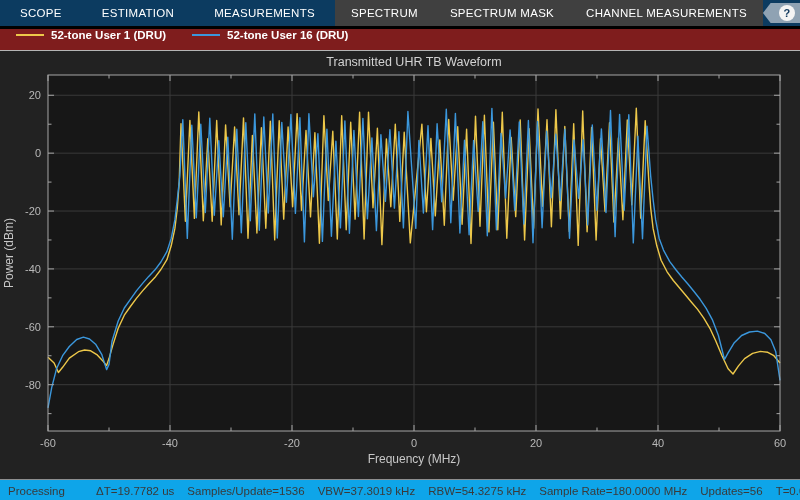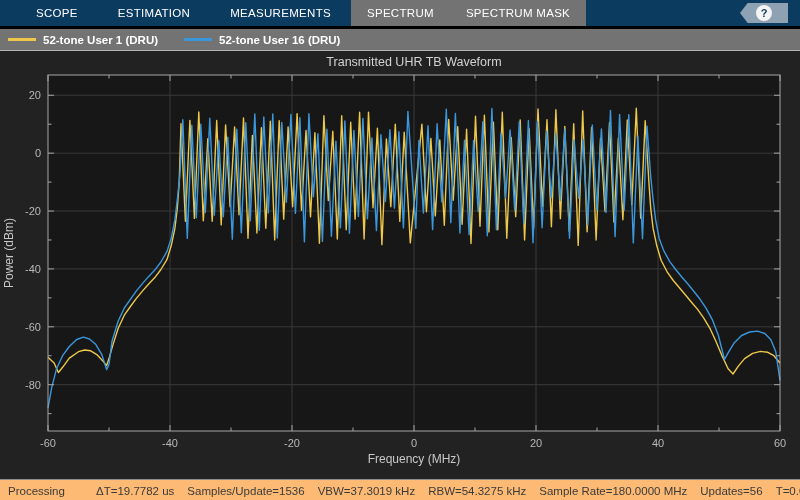--- a/index.html
+++ b/index.html
@@ -3,59 +3,60 @@
 <meta charset="utf-8">
 <style>
   html,body{margin:0;padding:0;background:#000;}
   body{width:800px;height:500px;overflow:hidden;font-family:"Liberation Sans",sans-serif;}
 
   
   .toolbar{height:26px;background:#0c3b60;display:flex;align-items:stretch;}
   .tb-spacer{width:16px;}
   .tab{display:flex;align-items:center;padding:0 20px;color:#fff;font-size:11.5px;
        letter-spacing:.3px;cursor:pointer;white-space:nowrap;}
-  .tab-group{display:flex;background:#737373;}
+  .tab-group{display:flex;background:#404040;}
   .tab-group .tab{padding:0 16px;}
   .toolbar-right{margin-left:auto;display:flex;align-items:center;padding-right:12px;}
   .help-tag{width:48px;height:20px;background:#8fa2b3;display:flex;align-items:center;
             justify-content:center;clip-path:polygon(16% 0,100% 0,100% 100%,16% 100%,0 50%);cursor:pointer;}
   .help-circle{width:16px;height:16px;border-radius:50%;background:#f4f4f4;color:#123a5e;
                font-weight:bold;font-size:11px;display:flex;align-items:center;justify-content:center;}
 
   
-  .legend{height:21px;background:#737373;border-top:3px solid #000;border-bottom:1px solid #b4b4b4;
-          display:flex;align-items:center;padding-left:8px;}
+  .legend{height:21px;background:#7f1d1d;border-top:3px solid #000;border-bottom:1px solid #b4b4b4;
+          display:flex;align-items:flex-start;padding-left:16px;}
   .legend-item{display:flex;align-items:center;margin-right:26px;cursor:pointer;}
   .legend-swatch{width:28px;height:2.5px;margin-right:7px;}
   .legend-label{color:#fff;font-size:11.5px;font-weight:600;white-space:nowrap;}
 
   
   .figure{height:428px;background:#222;position:relative;}
   svg text{font-family:"Liberation Sans",sans-serif;}
   svg .tick{font-size:11px;fill:#b8b8b8;}
   svg .axlabel{font-size:12px;fill:#c8c8c8;}
   svg .title{font-size:12.5px;fill:#d2d2d2;}
 
   
-  .statusbar{height:21px;background:#fdba74;border-top:1px solid #8e8e8e;display:flex;
+  .statusbar{height:21px;background:#0ea5e9;border-top:1px solid #8e8e8e;display:flex;
              align-items:center;color:#3a3a3a;font-size:11.5px;white-space:nowrap;overflow:hidden;}
   .status-state{margin-left:8px;width:88px;flex:none;}
   .status-item{margin-right:13px;flex:none;}
 </style>
 </head>
 <body>
 
 <div class="toolbar">
   <div class="tb-spacer"></div>
   <div class="tab">SCOPE</div>
   <div class="tab">ESTIMATION</div>
   <div class="tab">MEASUREMENTS</div>
   <div class="tab-group">
     <div class="tab">SPECTRUM</div>
     <div class="tab">SPECTRUM MASK</div>
+    <div class="tab">CHANNEL MEASUREMENTS</div>
   </div>
   <div class="toolbar-right">
     <div class="help-tag">
       <span class="help-circle">?</span>
     </div>
   </div>
 </div>
 
 <div class="legend">
   <div class="legend-item">

